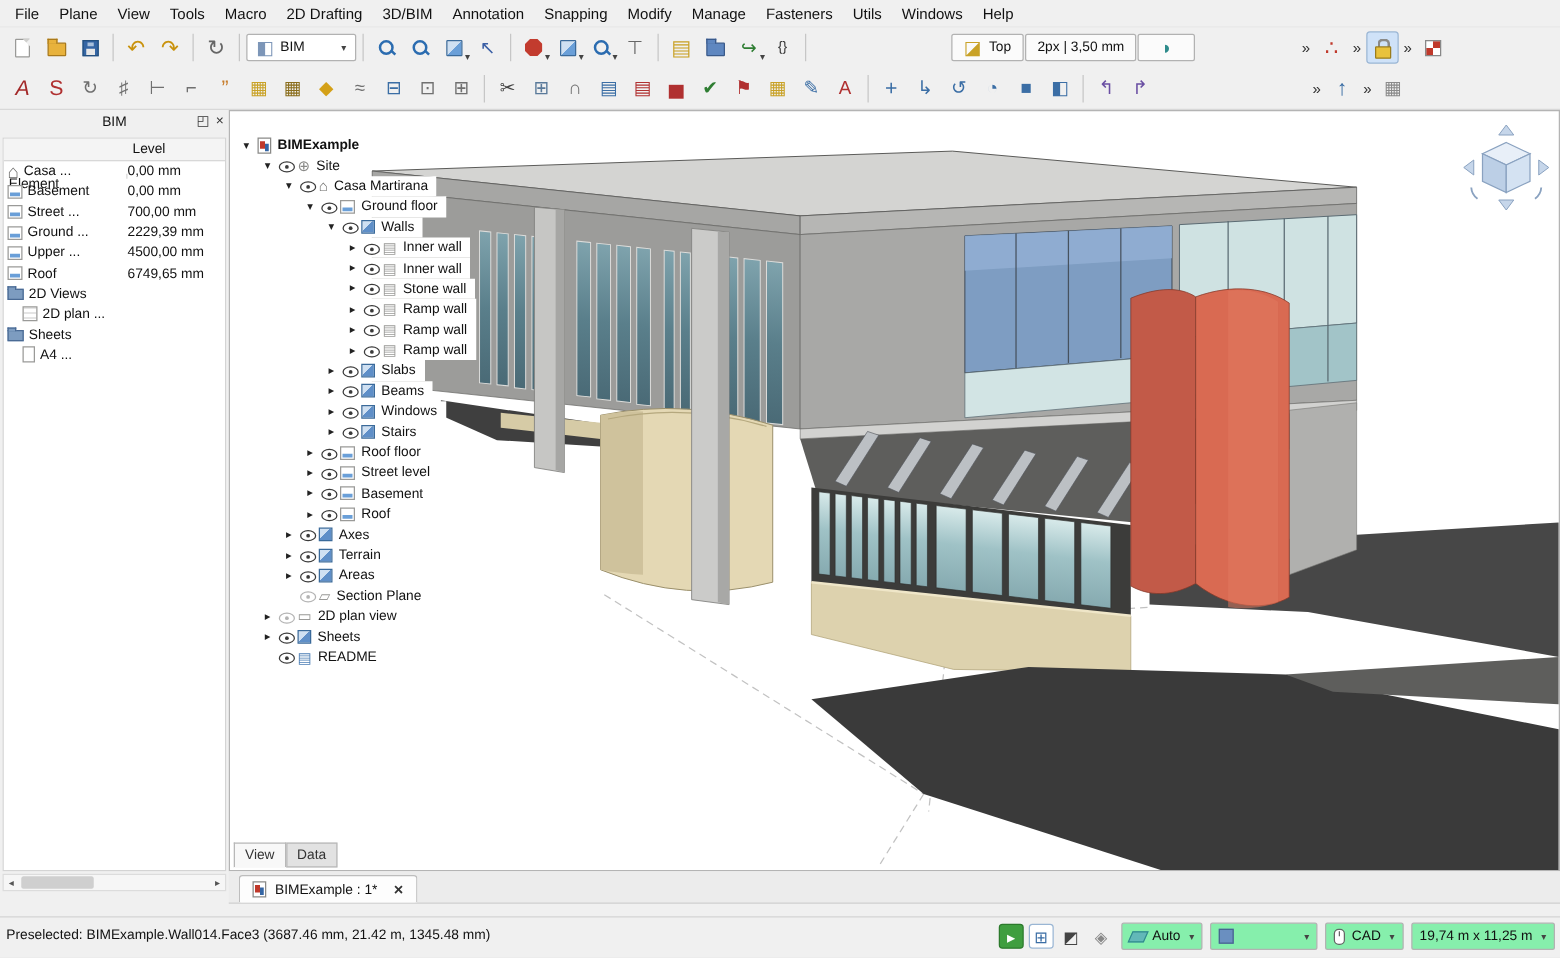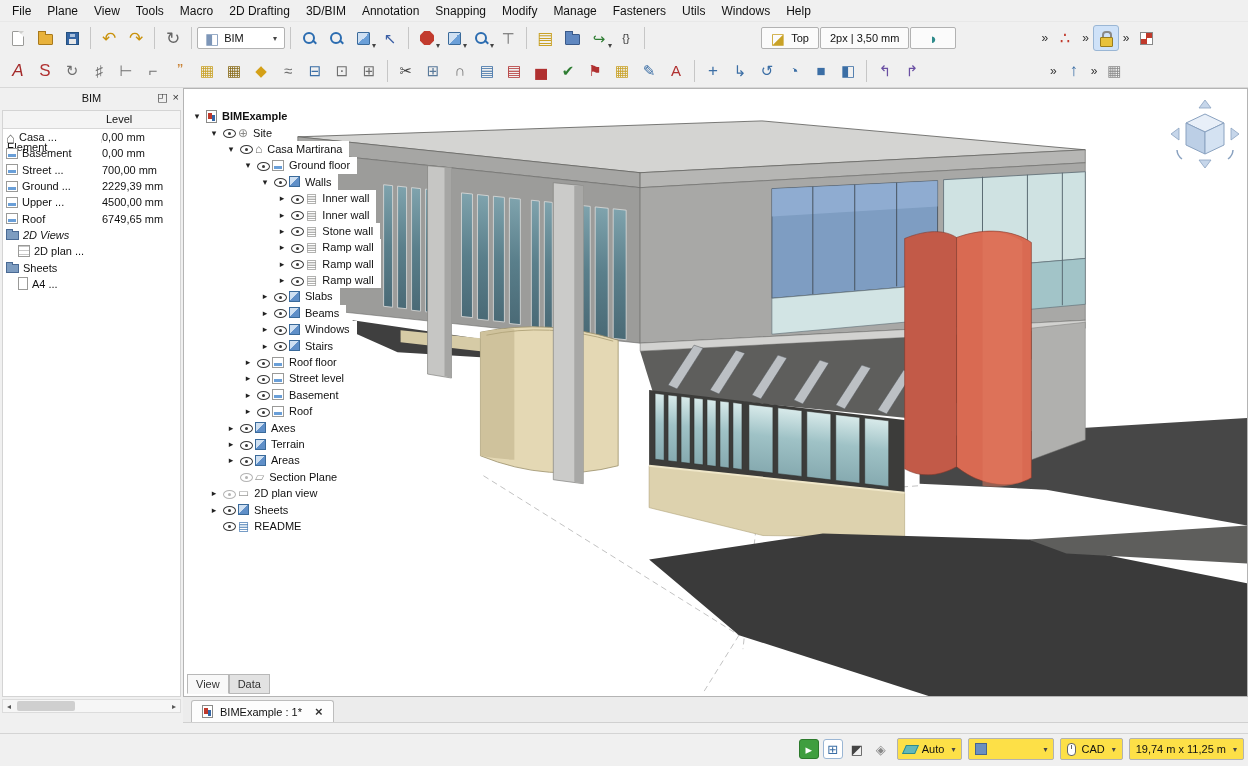--- a/index.html
+++ b/index.html
@@ -104,21 +104,21 @@
   
   .mdibar { position:absolute; left:183px; top:697px; width:1065px; height:26px; background:#ececec; border-bottom:1px solid #d0d0d0; display:flex; align-items:flex-end; padding-left:8px; }
   .mditab { display:flex; align-items:center; gap:7px; background:#fdfdfd; border:1px solid #bdbdbd; border-bottom:none; border-radius:3px 3px 0 0; padding:0 10px; font-size:11px; height:22px; }
   .mdiclose { font-size:13px; color:#333; margin-left:6px; font-weight:bold; }
 
   
   .statusbar { position:absolute; left:0; bottom:0; width:1248px; height:33px; background:#f0f0f0; border-top:1px solid #d4d4d4; font-size:11px; }
   .sb-left { position:absolute; left:5px; top:8px; white-space:nowrap; }
   .sb-right { position:absolute; right:4px; top:4px; display:flex; align-items:center; gap:6px; }
   .sb-ico { width:20px; height:20px; display:flex; align-items:center; justify-content:center; border-radius:3px; border:1px solid transparent; }
-  .sb-combo { display:flex; align-items:center; gap:5px; height:22px; border:1px solid #b2b2b2; background:#fde047; padding:0 6px; border-radius:2px; white-space:nowrap; }
+  .sb-combo { display:flex; align-items:center; gap:5px; height:22px; border:1px solid #b2b2b2; background:#86efac; padding:0 6px; border-radius:2px; white-space:nowrap; }
 </style>
 </head>
 <body>
 
 <div class="app">
 
   <div class="menubar">
       <span class="menu-item">File</span>
       <span class="menu-item">Plane</span>
       <span class="menu-item">View</span>
@@ -384,21 +384,21 @@
           <div class="prow" style="padding-left: 3px;">
             <span class="ci i-level"></span>
             <span class="plbl">Upper ...</span>
             <span class="plvl">4500,00 mm</span>
           </div>
           <div class="prow" style="padding-left: 3px;">
             <span class="ci i-level"></span>
             <span class="plbl">Roof</span>
             <span class="plvl">6749,65 mm</span>
           </div>
-          <div class="prow" style="padding-left: 3px; font-style: italic;">
+          <div class="prow" style="padding-left: 3px;">
             <span class="ci i-folder"></span>
             <span class="plbl">2D Views</span>
             <span class="plvl"></span>
           </div>
           <div class="prow" style="padding-left: 15px;">
             <span class="ci i-plan"></span>
             <span class="plbl">2D plan ...</span>
             <span class="plvl"></span>
           </div>
           <div class="prow" style="padding-left: 3px;">
@@ -718,20 +718,21 @@
 
   <div class="mdibar">
     <div class="mditab">
       <span class="ci i-docbim"></span>
       <span>BIMExample : 1*</span>
       <span class="mdiclose">×</span>
     </div>
   </div>
 
   <div class="statusbar">
+    <span class="sb-left">Preselected: BIMExample.Wall014.Face3 (3687.46 mm, 21.42 m, 1345.48 mm)</span>
     <span class="sb-right">
       <span style="display:flex;align-items:center;gap:4px;">
           <span class="sb-ico" style="background: rgb(63, 158, 63); border: 1px solid rgb(44, 122, 44);">
             <span class="gi" style="color: rgb(255, 255, 255); font-size: 13px;">▸</span>
           </span>
           <span class="sb-ico" style="background: rgb(255, 255, 255); border: 1px solid rgb(154, 182, 212);">
             <span class="gi" style="color: rgb(59, 110, 165); font-size: 13px;">⊞</span>
           </span>
           <span class="sb-ico">
             <span class="gi" style="color: rgb(68, 68, 68); font-size: 13px;">◩</span>

